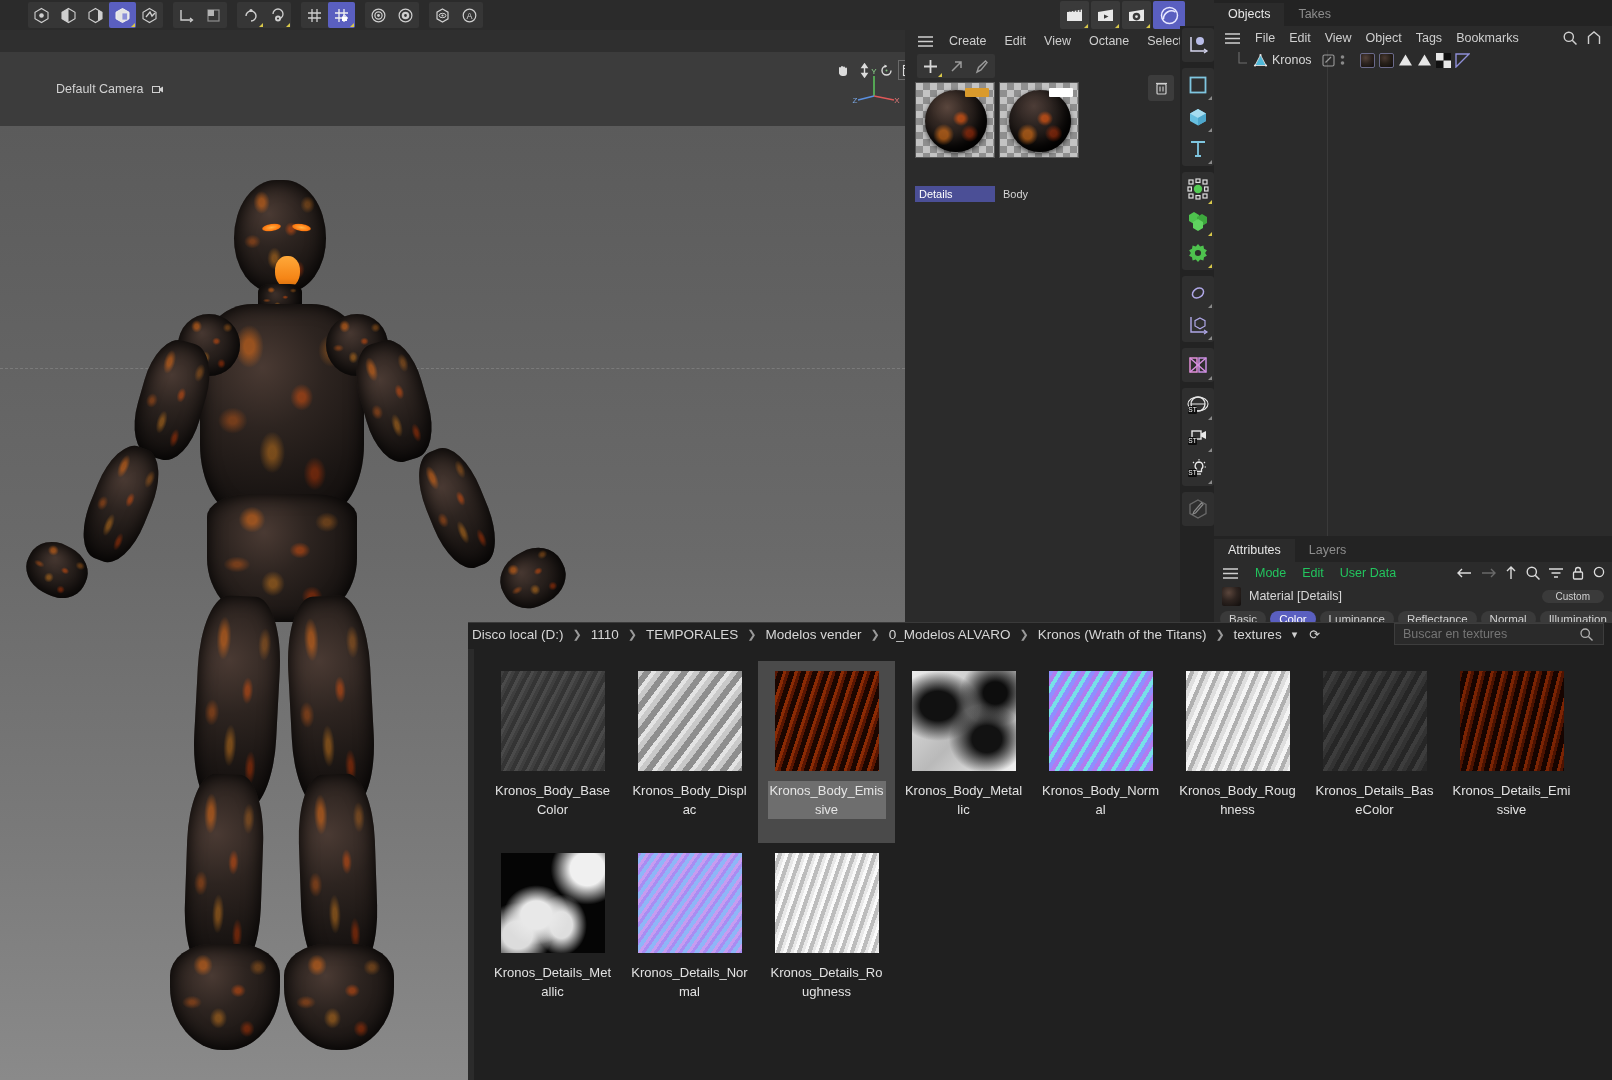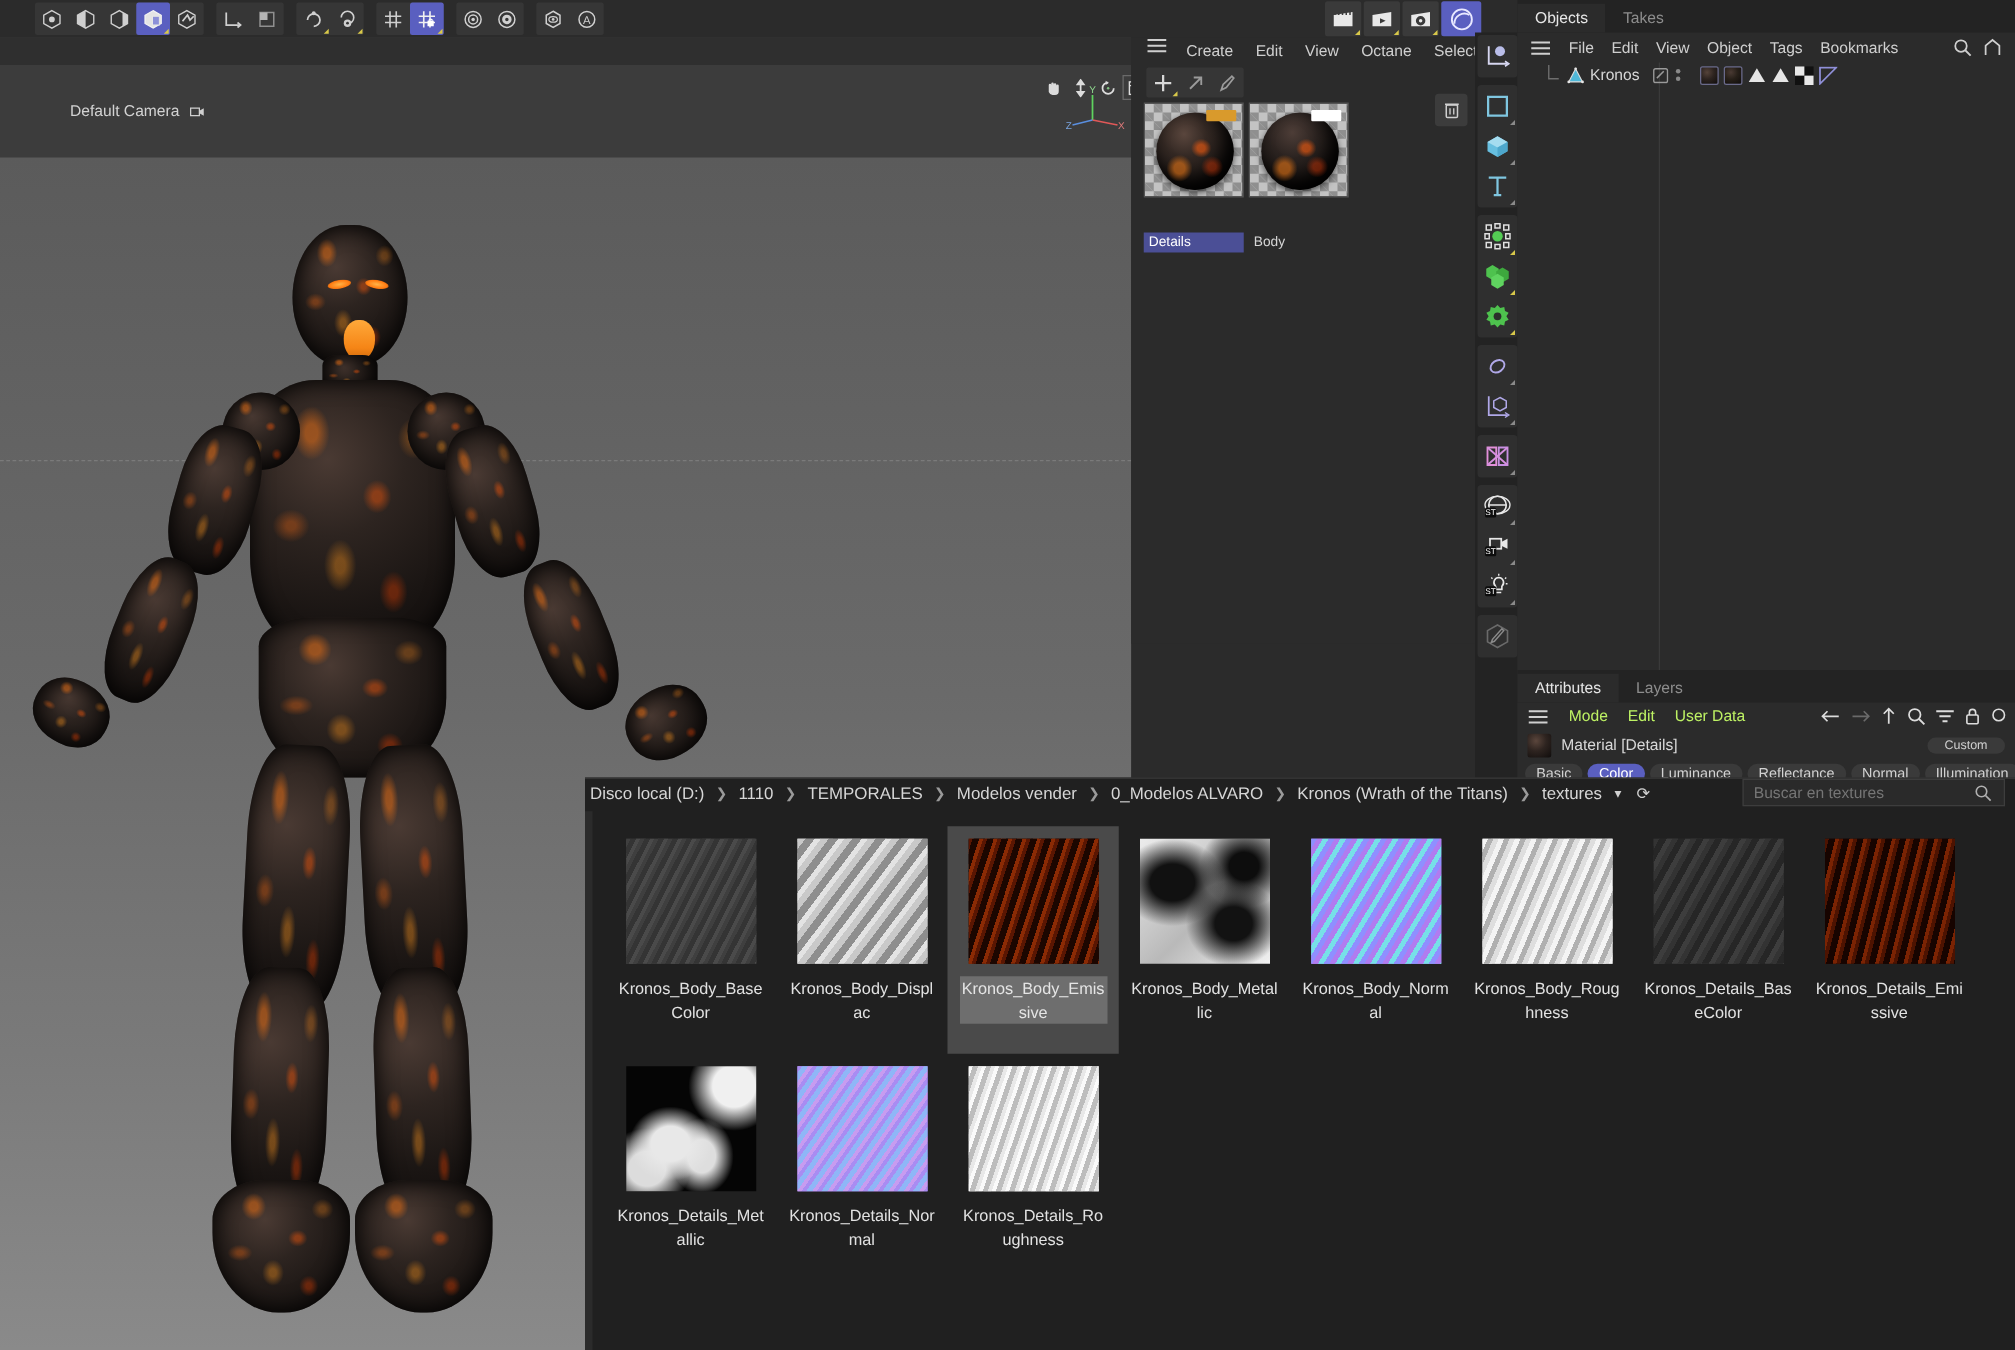--- a/index.html
+++ b/index.html
@@ -68,21 +68,21 @@
   #axis-gizmo { position:absolute; left:852px; top:38px; width:48px; height:48px; }
 
   
   #vp-nav { position:absolute; left:832px; top:30px; display:flex; gap:2px; align-items:center; }
   .vnav { width:20px;height:20px; display:flex;align-items:center;justify-content:center; }
 
   
   #matmgr {
     position:absolute; left:905px; top:30px; width:307px; height:485px; background:#2b2b2b;
   }
-  #mat-menubar { height:22px; display:flex; align-items:flex-start; gap:0; padding-left:6px; }
+  #mat-menubar { height:22px; display:flex; align-items:center; gap:0; padding-left:6px; }
   #mat-menubar .mi { font-size:12.5px; color:#cfcfcf; padding:0 9px; line-height:22px; }
   #mat-toolstrip { position:absolute; left:12px; top:24px; display:flex; background:#363636; border-radius:2px; }
   .mbtn { width:26px;height:24px; display:flex;align-items:center;justify-content:center; position:relative; }
   .mbtn .corner { position:absolute; right:1px; bottom:1px; width:0;height:0;
     border-left:4px solid transparent; border-bottom:4px solid #d8c84a; }
   .mat-swatches { position:absolute; left:10px; top:52px; display:flex; gap:4px; }
   .mat { width:80px; }
   .mat-thumb {
     width:80px;height:76px; position:relative;
     background-image:
@@ -134,21 +134,21 @@
   #attr-head .thumb { width:19px;height:19px;border-radius:2px;
     background: radial-gradient(circle at 36% 30%, #5b463c 0%, #2e2420 45%, #100d0c 100%); }
   #attr-head .title { font-size:12.5px; color:#d8d8d8; }
   #attr-head .custom { margin-left:auto; font-size:10px; color:#d0d0d0;
     background:#3a3a3a; border-radius:9px; padding:1px 14px; }
   #attr-tabs { display:flex; gap:4px; padding:3px 6px; flex-wrap:nowrap; }
   .atab { font-size:11.5px; color:#d2d2d2; background:#3a3a3a; border-radius:9px;
     padding:2px 9px; white-space:nowrap; }
   .atab.active { background:#5a5fc0; color:#fff; }
   #attr-toolrow { display:flex; align-items:center; height:22px; padding-left:6px; }
-  #attr-toolrow .mi { font-size:12.5px; color:#bef264; padding:0 8px; }
+  #attr-toolrow .mi { font-size:12.5px; color:#22c55e; padding:0 8px; }
   #attr-tool-right { margin-left:auto; display:flex; gap:7px; padding-right:6px; align-items:center; }
 
   
   #explorer {
     position:absolute; left:468px; top:622px; width:1144px; height:458px;
     background:#202020; border-top:1px solid #3a3a3a;
   }
   #exp-crumbbar {
     position:absolute; left:-8px; top:0; width:1152px; height:22px;
     display:flex; align-items:center; overflow:hidden;

